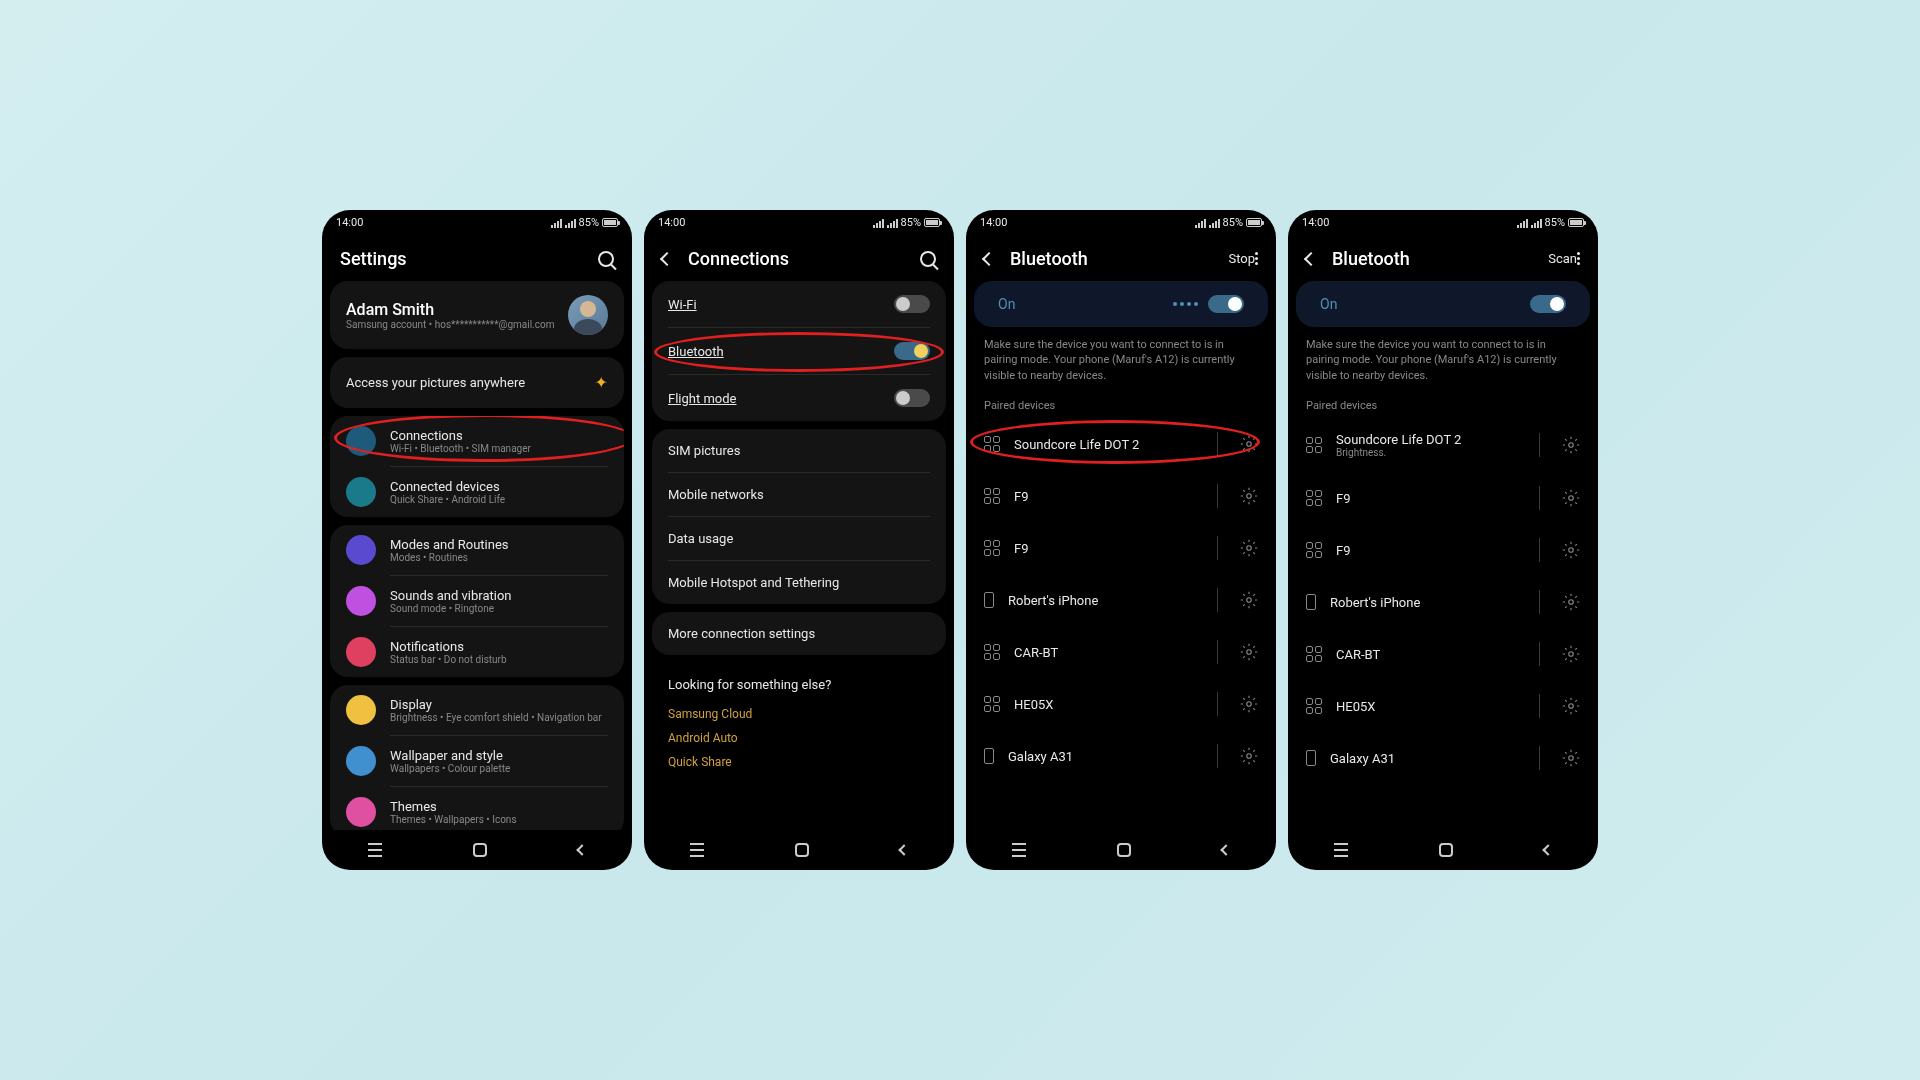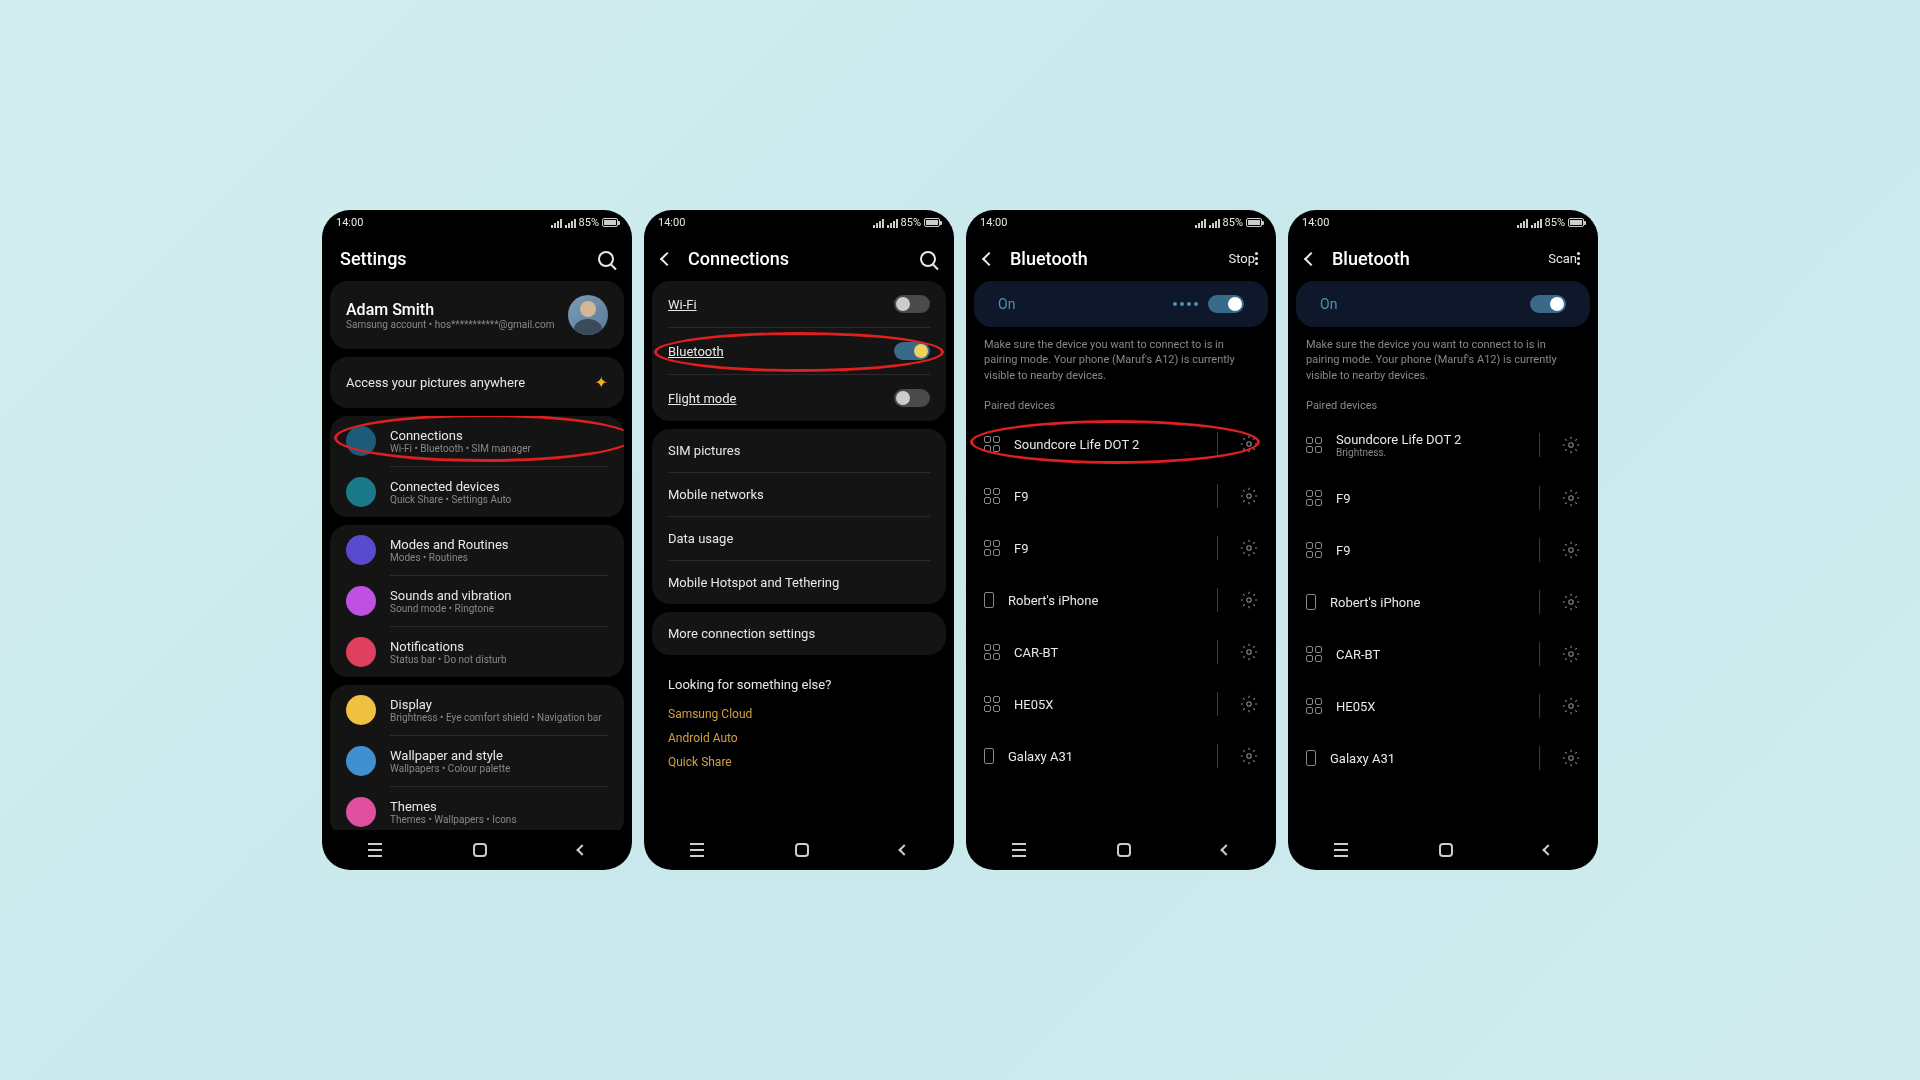--- a/index.html
+++ b/index.html
@@ -129,21 +129,21 @@
               <h3>Connections</h3>
               <p>Wi-Fi • Bluetooth • SIM manager</p>
             </div>
           </div>
           <div class="divider"></div>
           <div class="circle-highlight" style="width: 300px; height: 48px; left: 4px; top: -2px;"></div>
           <div class="row">
             <div class="row-icon ic-conn"></div>
             <div class="row-text">
               <h3>Connected devices</h3>
-              <p>Quick Share • Settings Auto</p>
+              <p>Quick Share • Android Life</p>
             </div>
           </div>
         </div>
         <div class="card" style="position: relative;">
           <div class="row">
             <div class="row-icon ic-modes"></div>
             <div class="row-text">
               <h3>Modes and Routines</h3>
               <p>Modes • Routines</p>
             </div>

